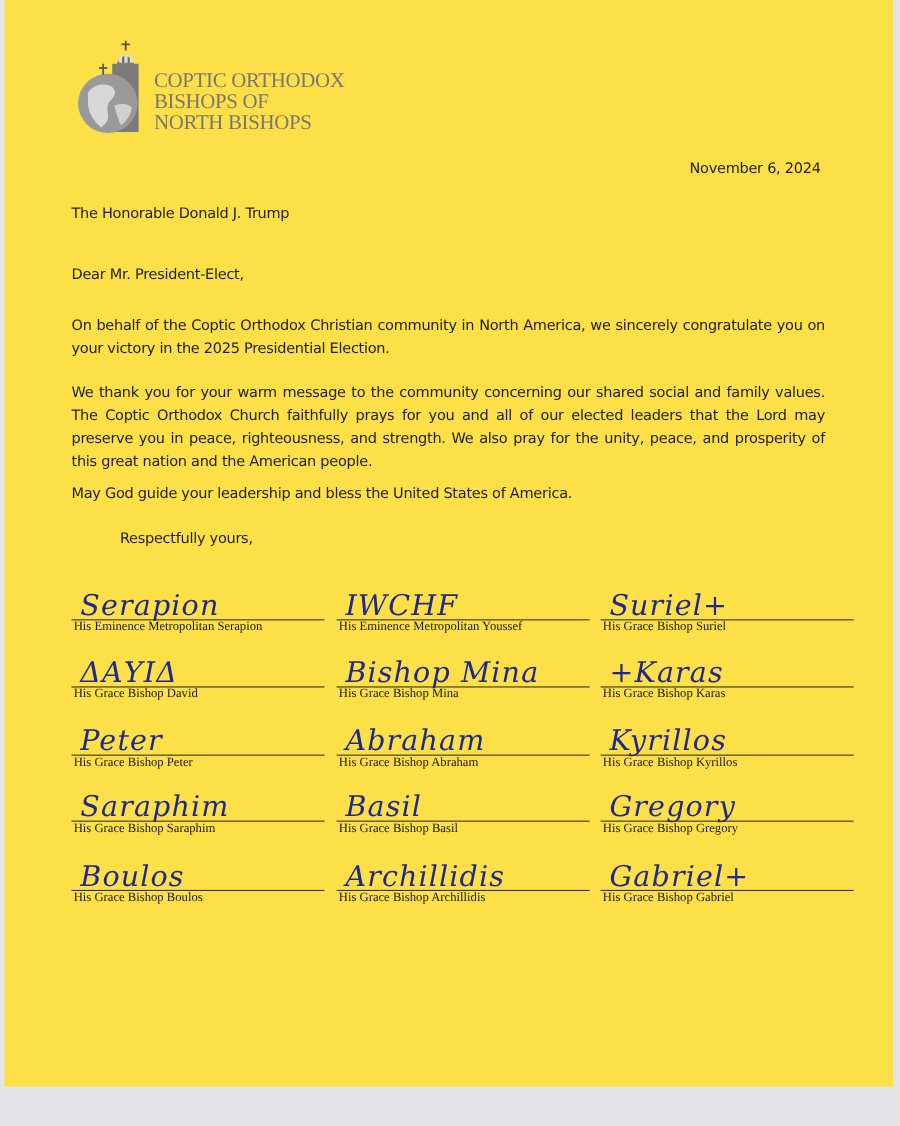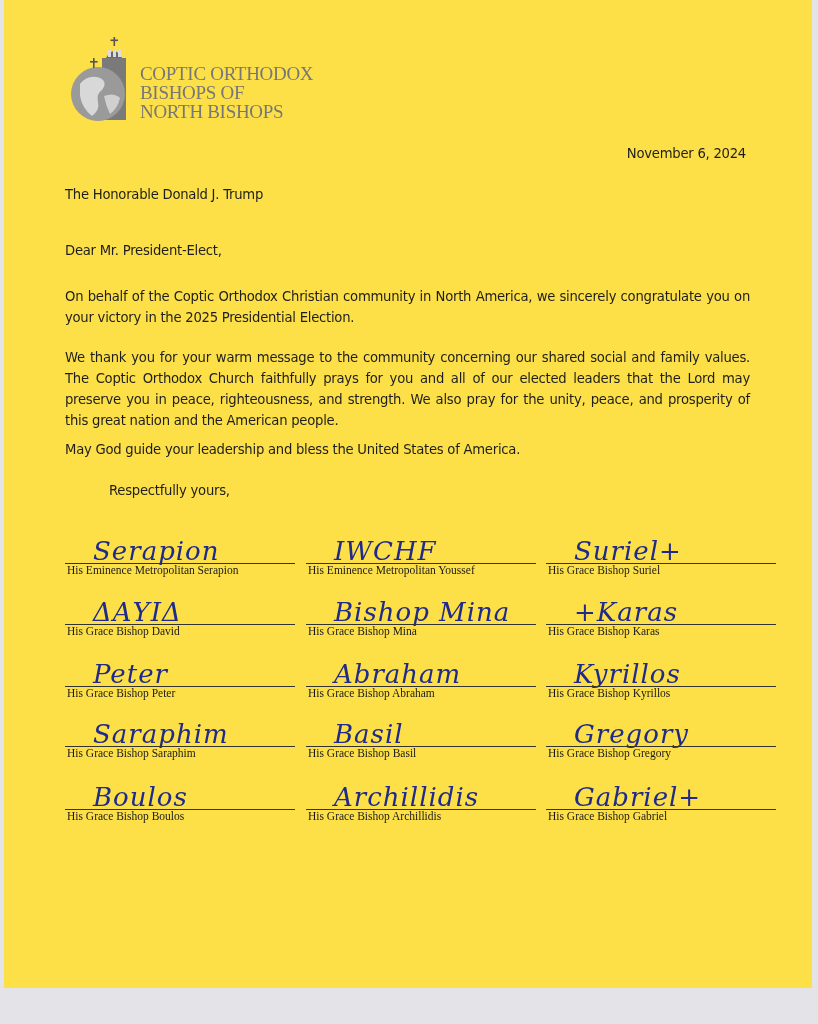--- a/index.html
+++ b/index.html
@@ -37,21 +37,21 @@
   .sig { position: absolute; width: 230px; height: 62px; }
   .sig .line { position: absolute; left: 0; right: 0; bottom: 20px; height: 1px; background: #333; }
   .sig .name {
     position: absolute; left: 2px; bottom: 8px;
     font-family: Liberation Serif, serif; font-size: 11.5px; color: #1a1a1a;
     white-space: nowrap;
   }
   .sig .scrawl {
     position: absolute; left: 8px; bottom: 18px;
     font-family: "DejaVu Serif", serif; font-style: italic;
-    font-size: 26px; color: #1f2a8a; white-space: nowrap; letter-spacing: 1px; margin-left: 20px;
+    font-size: 26px; color: #1f2a8a; white-space: nowrap; letter-spacing: 1px;
   }
 </style>
 </head>
 <body>
 
 <div class="page">
 
   <div class="logo">
     <svg width="72" height="90" viewBox="0 0 72 90">
 

